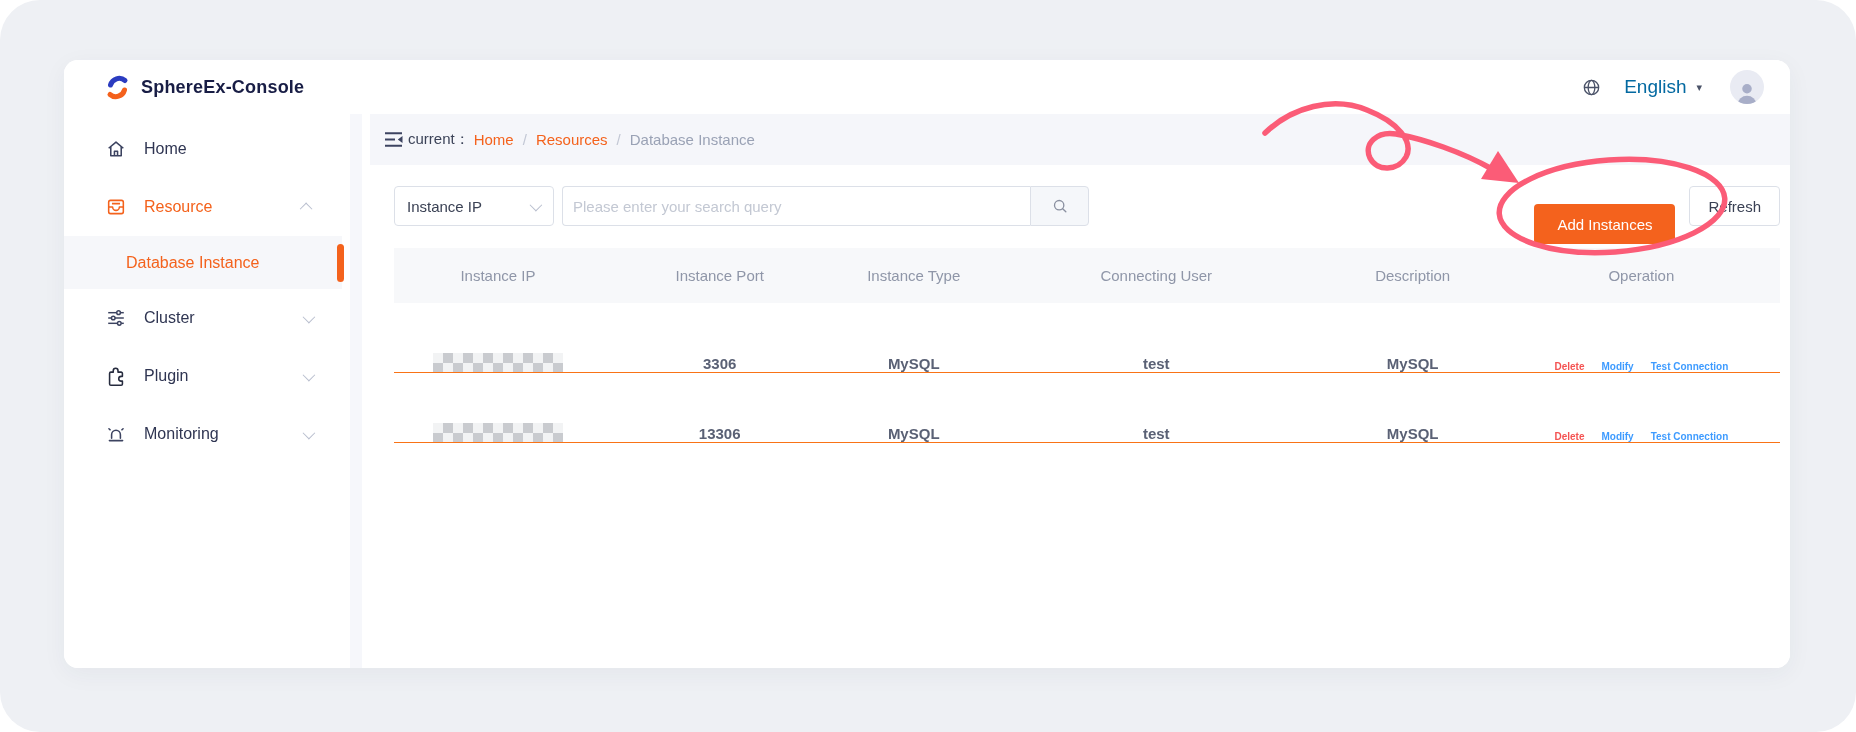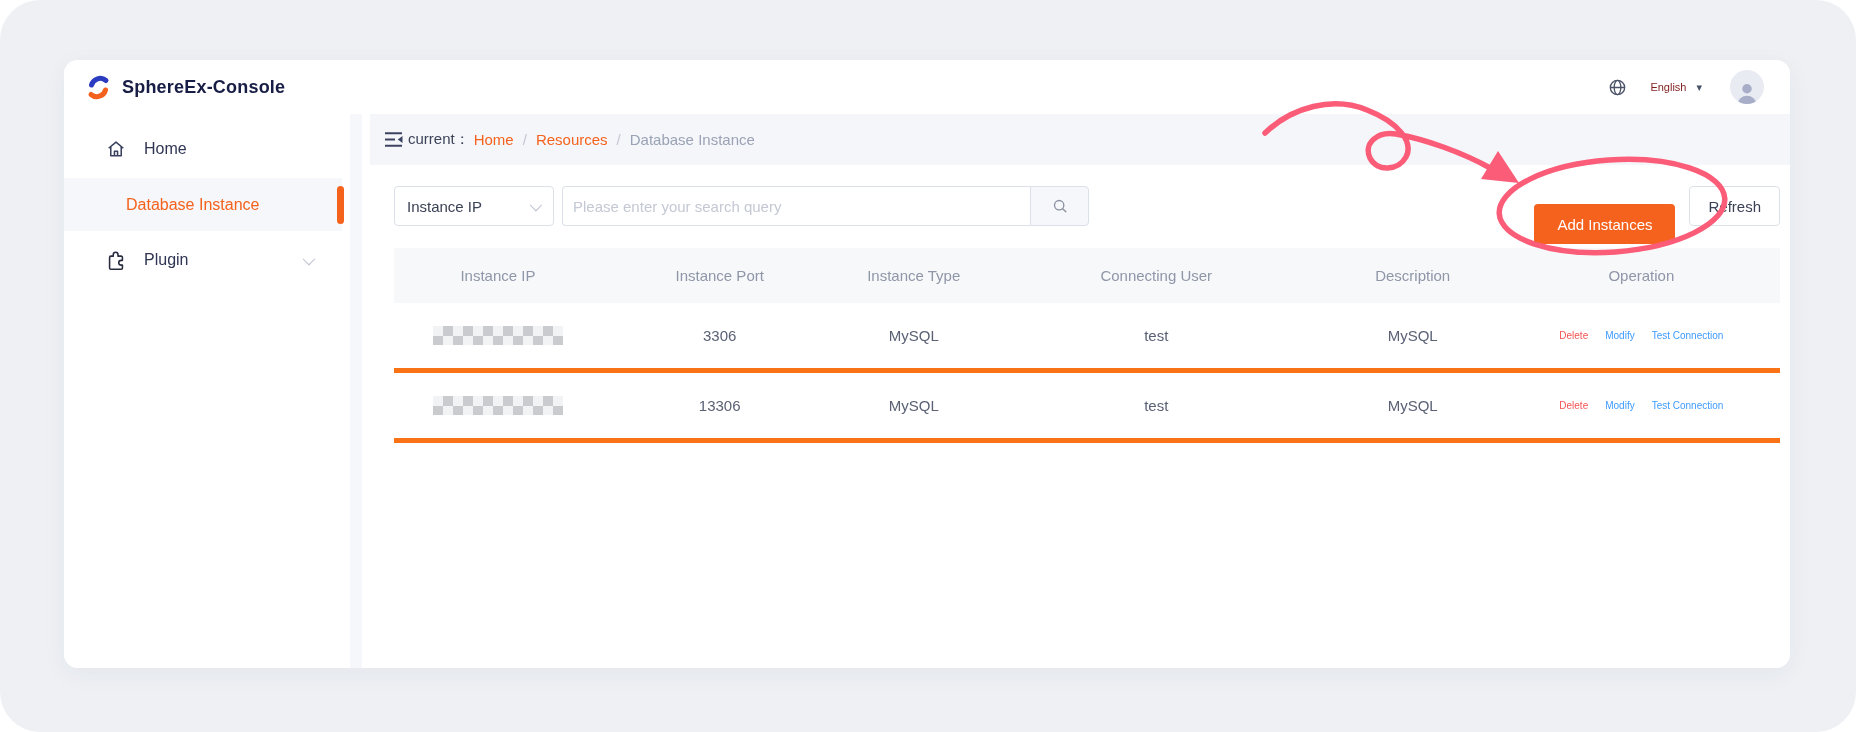--- a/index.html
+++ b/index.html
@@ -1,25 +1,25 @@
 <!DOCTYPE html>
 <html><head>
 <meta charset="utf-8">
 <style>
   * { margin:0; padding:0; box-sizing:border-box; }
   html,body { width:1856px; height:732px; background:#ffffff; font-family:"Liberation Sans", sans-serif; overflow:hidden; }
   .frame { position:absolute; inset:0; background:#eef0f4; border-radius:40px; }
   .card { position:absolute; left:64px; top:60px; width:1726px; height:608px; background:#ffffff; border-radius:14px; box-shadow:0 6px 24px rgba(40,50,80,.05); overflow:hidden; }
 
   
-  .topbar { height:54px; display:flex; align-items:center; padding:0 26px 0 21px; background:#fff;justify-content:flex-end; }
+  .topbar { height:54px; display:flex; align-items:center; padding:0 26px 0 40px; background:#fff;justify-content:flex-end; }
   .logo { display:flex; align-items:center; gap:10px; }
   .logo-title { font-size:18px; font-weight:bold; color:#181d45; letter-spacing:.2px; }
   .topbar-right { margin-left:auto; display:flex; align-items:center; gap:8px; }
-  .lang-label { font-size:11px; color:#7f1d1d; margin-left:14px; }
+  .lang-label { font-size:19px; color:#0369a1; margin-left:14px; }
   .caret { font-size:11px; color:#4a5268; margin-left:2px; }
   .avatar { width:34px; height:34px; border-radius:50%; background:#e9ebf3; margin-left:20px; display:flex; align-items:flex-end; justify-content:center; overflow:hidden; }
 
   
   .body-row { display:flex; height:554px;gap:8px; }
   .sidebar { width:278px; background:#fff; padding-top:6px; }
   .side-item { height:58px; display:flex; align-items:center; padding-left:40px; cursor:pointer; }
   .side-item .ic { width:24px; display:flex; justify-content:center; }
   .side-label { font-size:16px; color:#2f3552; margin-left:16px; }
   .side-item.orange .side-label { color:#f4621c; }
@@ -48,21 +48,21 @@
   .search-group { display:flex; margin-left:8px; }
   .search-input { width:468px; height:40px; border:1px solid #dce0e8; border-right:none; border-radius:4px 0 0 4px; padding:0 10px; font-size:15px; color:#3a4154; font-family:"Liberation Sans",sans-serif; outline:none; }
   .search-input::placeholder { color:#c3c8d3; }
   .search-btn { width:59px; height:40px; border:1px solid #dce0e8; border-radius:0 4px 4px 0; background:#f5f7fa; display:flex; align-items:center; justify-content:center; cursor:pointer; }
   .btn-add { margin-left:auto; height:40px; padding:0 23px; background:#f4621d; border:none; border-radius:4px; color:#fff; font-size:15px; font-family:"Liberation Sans",sans-serif; cursor:pointer;margin-top:36px; }
   .btn-refresh { margin-left:14px; height:40px; padding:0 18px; background:#fff; border:1px solid #dce0e8; border-radius:4px; color:#3a4154; font-size:15px; font-family:"Liberation Sans",sans-serif; cursor:pointer; }
 
   .table { margin:22px 10px 0 24px; }
   .thead { display:flex; height:55px; background:#f7f8fa; align-items:center; }
   .th { font-size:15px; color:#8f96a8; text-align:center; }
-  .trow { display:flex; height:70px; align-items:center; border-bottom:5px solid #f97316; }
+  .trow { display:flex; height:70px; align-items:flex-end; border-bottom:1px solid #f97316;font-weight:bold; }
   .td { font-size:15px; color:#5a6175; text-align:center; display:flex; align-items:center; justify-content:center; }
   .c0{width:15%;} .c1{width:17%;} .c2{width:11%;} .c3{width:24%;} .c4{width:13%;} .c5{width:20%;}
   .censor { width:130px; height:19px; background:repeating-conic-gradient(#c9cbcf 0% 25%, #f2f3f4 0% 50%); background-size:20px 20px; }
   .ops { gap:17px; }
   .op-link { font-size:10px; cursor:pointer; text-decoration:none; }
   .op-del { color:#f45352; }
   .op-blue { color:#3e9bff; }
 
   .annot { position:absolute; inset:0; pointer-events:none; z-index:50; }
 </style>
@@ -105,39 +105,76 @@
         <span class="ic">
           <svg width="22" height="22" viewBox="0 0 24 24" fill="none" stroke="#3c4360" stroke-width="1.7" stroke-linejoin="round">
             <path d="M4 11.2 L12 4.5 L20 11.2"></path>
             <path d="M6.3 9.6 V19.3 H17.7 V9.6"></path>
             <path d="M10.3 19.3 V14.4 H13.7 V19.3"></path>
           </svg>
         </span>
         <span class="side-label">Home</span>
       </div>
 
+      <div class="side-item orange">
+        <span class="ic">
+          <svg width="22" height="22" viewBox="0 0 24 24" fill="none" stroke="#f4621c" stroke-width="1.7" stroke-linejoin="round">
+            <rect x="4" y="4.8" width="16" height="14.4" rx="2"></rect>
+            <path d="M4 12 h4.3 a3.7 3.7 0 0 0 7.4 0 H20"></path>
+            <path d="M7.6 8.3 H16.4"></path>
+          </svg>
+        </span>
+        <span class="side-label">Resource</span>
+        <span class="chev up"></span>
+      </div>
 
       <div class="submenu">
         <div class="sub-item selected">
           <span class="side-label">Database Instance</span>
           <span class="sel-bar"></span>
         </div>
       </div>
 
+      <div class="side-item">
+        <span class="ic">
+          <svg width="22" height="22" viewBox="0 0 24 24" fill="none" stroke="#3c4360" stroke-width="1.6">
+            <path d="M3.5 6.2 H20.5"></path>
+              <circle cx="14.8" cy="6.2" r="2" fill="#fff"></circle>
+            <path d="M3.5 12 H20.5"></path>
+              <circle cx="9" cy="12" r="2" fill="#fff"></circle>
+            <path d="M3.5 17.8 H20.5"></path>
+              <circle cx="15.6" cy="17.8" r="2" fill="#fff"></circle>
+          </svg>
+        </span>
+        <span class="side-label">Cluster</span>
+        <span class="chev down"></span>
+      </div>
 
       <div class="side-item">
         <span class="ic">
           <svg width="22" height="22" viewBox="0 0 24 24" fill="none" stroke="#262b3e" stroke-width="1.7" stroke-linejoin="round">
             <path d="M9 6.2 a2.6 2.6 0 0 1 5.2 0 v1.6 h3.4 a1.4 1.4 0 0 1 1.4 1.4 v3.2 h-1.4 a2.6 2.6 0 0 0 0 5.2 h1.4 v3 a1.4 1.4 0 0 1 -1.4 1.4 h-11.2 a1.4 1.4 0 0 1 -1.4 -1.4 v-11.4 a1.4 1.4 0 0 1 1.4 -1.4 h2.6 z"></path>
           </svg>
         </span>
         <span class="side-label">Plugin</span>
         <span class="chev down"></span>
       </div>
 
+      <div class="side-item">
+        <span class="ic">
+          <svg width="22" height="22" viewBox="0 0 24 24" fill="none" stroke="#3c4360" stroke-width="1.7" stroke-linecap="round">
+            <path d="M7.2 16.5 v-3.7 a4.8 4.8 0 0 1 9.6 0 v3.7" stroke-linejoin="round"></path>
+            <path d="M4.8 19.2 H19.2"></path>
+            <path d="M5.6 7.4 L4.3 6.3"></path>
+            <path d="M18.4 7.4 L19.7 6.3"></path>
+          </svg>
+        </span>
+        <span class="side-label">Monitoring</span>
+        <span class="chev down"></span>
+      </div>
     </div>
 
     <div class="v-divider"></div>
 
     <div class="main">
       <div class="crumb-bar">
         <svg width="21" height="19" viewBox="0 0 21 19">
           <path d="M2 3.2 H19" stroke="#3c4360" stroke-width="2"></path>
           <path d="M2 9.5 H12" stroke="#3c4360" stroke-width="2"></path>
           <path d="M2 15.8 H19" stroke="#3c4360" stroke-width="2"></path>

